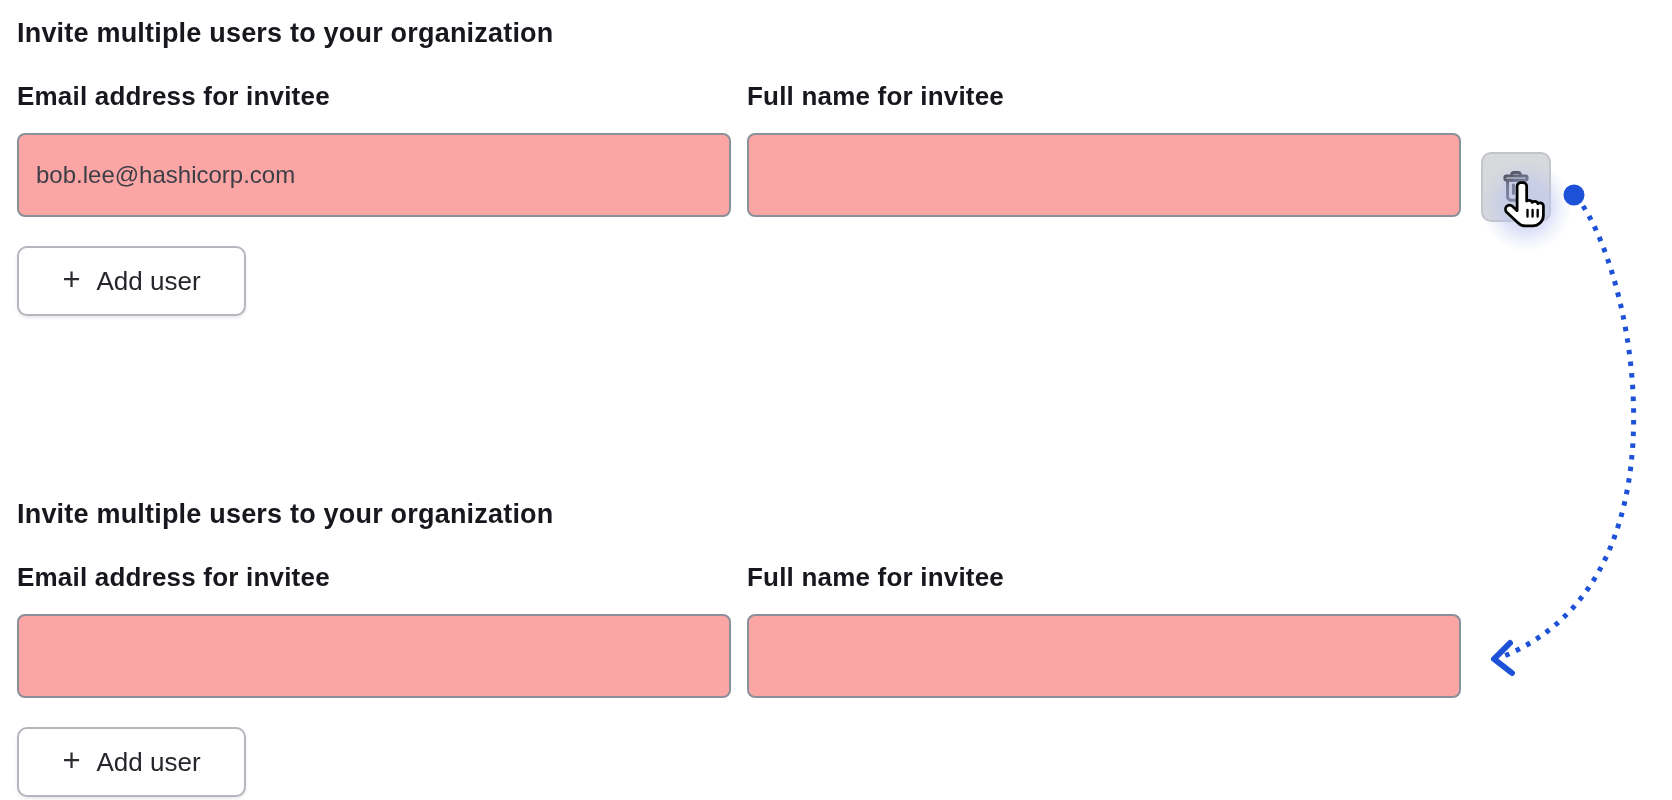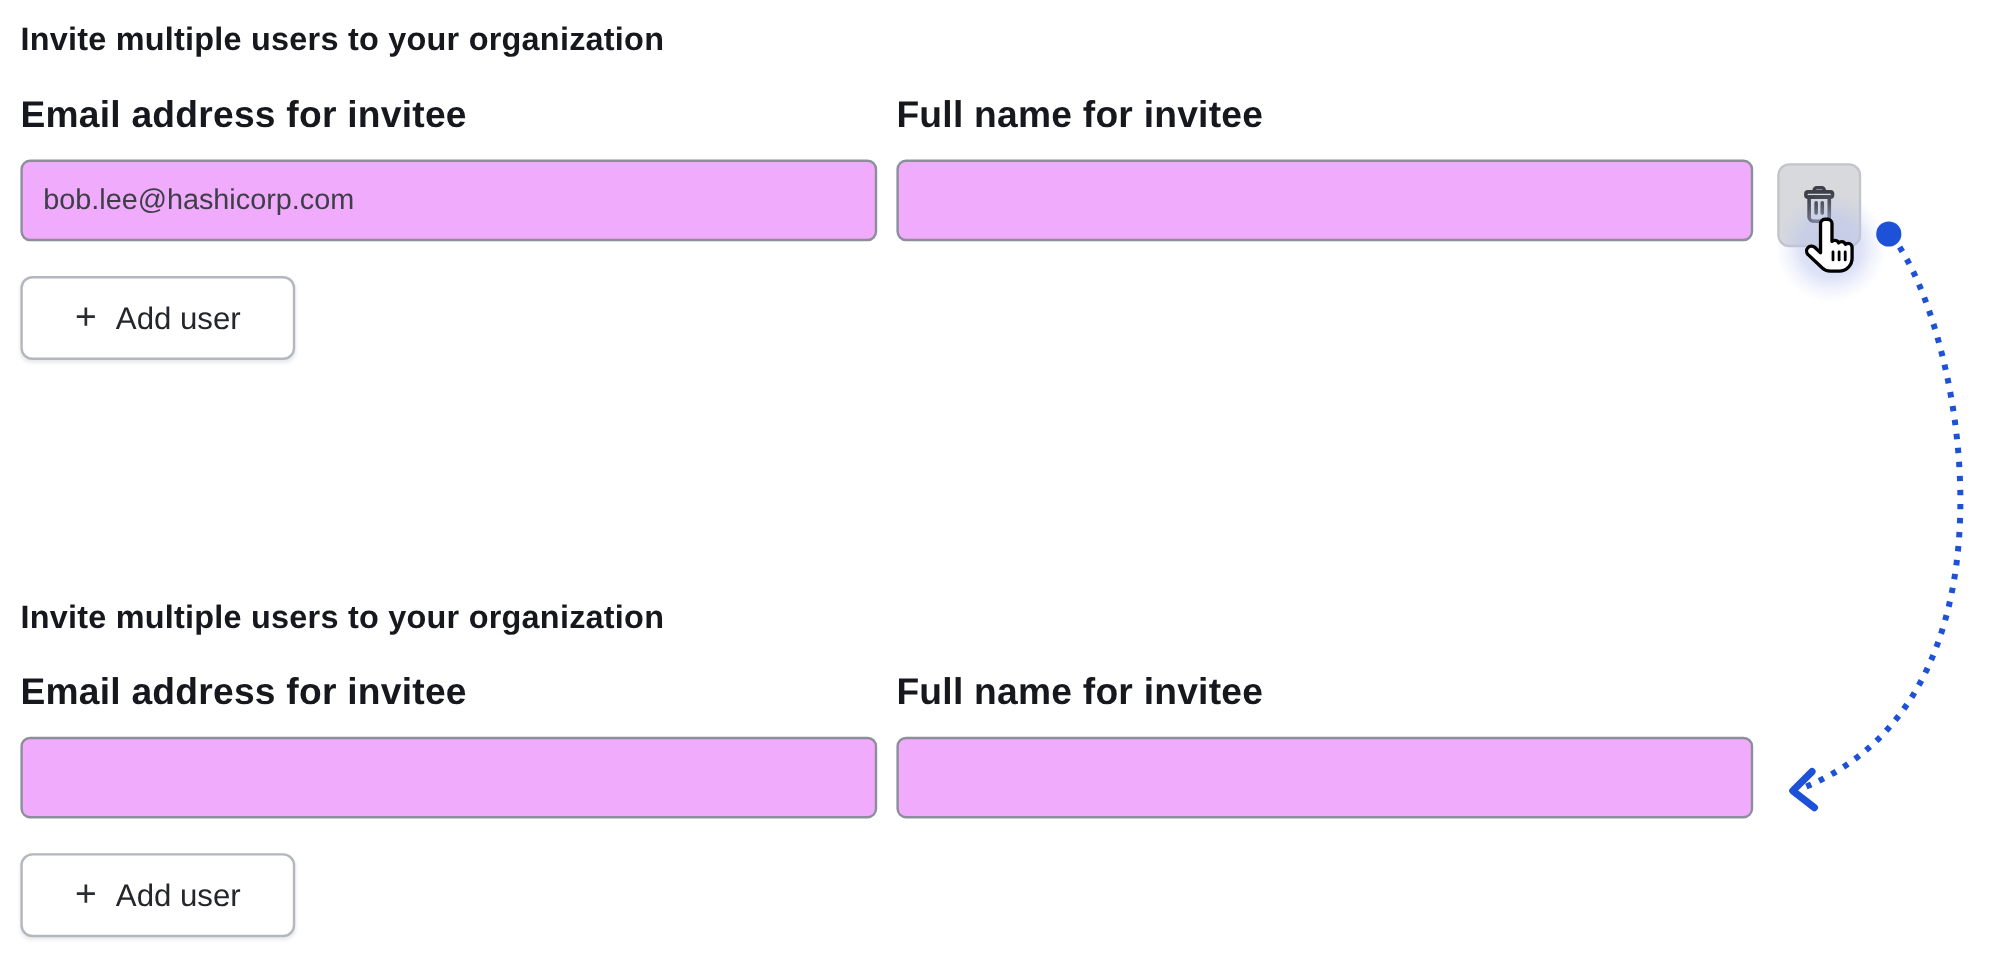--- a/index.html
+++ b/index.html
@@ -33,32 +33,32 @@
     display: flex;
     gap: 16px;
     align-items: flex-end;
   }
   .field {
     display: flex;
     flex-direction: column;
     width: 714px;
   }
   .field-label {
-    font-size: 31px;
+    font-size: 26px;
     line-height: 28px;
     font-weight: bold;
     color: #16181d;
     margin-bottom: 23px;
     letter-spacing: 0.2px;
   }
   .text-input {
     box-sizing: border-box;
     width: 714px;
-    height: 68px;
-    background: #f0abfc;
+    height: 84px;
+    background: #fca5a5;
     border: 2px solid #8a8f99;
     border-radius: 8px;
     padding: 0 17px;
     font-family: "Liberation Sans", sans-serif;
     font-size: 24px;
     color: #3c3f46;
     outline: none;
   }
   .trash-btn {
     box-sizing: border-box;

